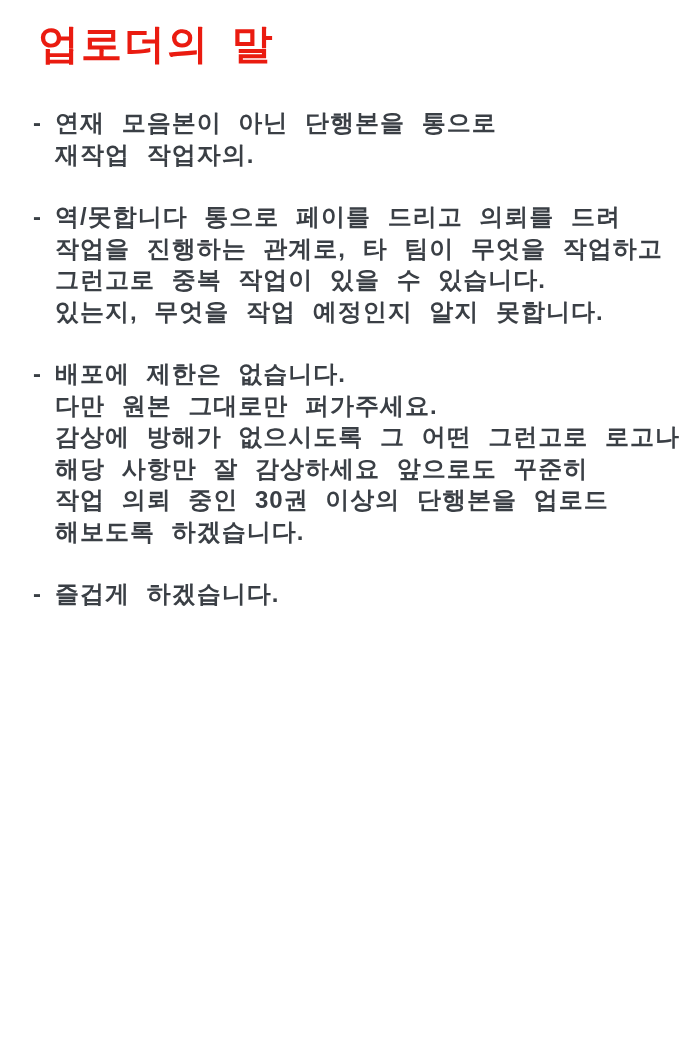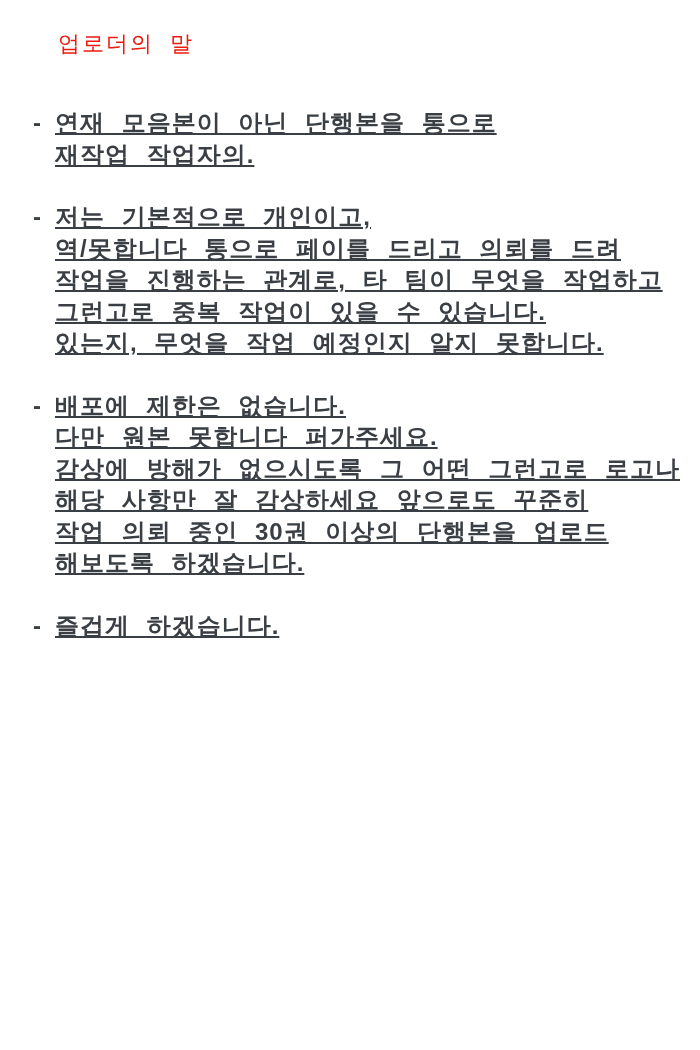--- a/index.html
+++ b/index.html
@@ -9,24 +9,24 @@
   }
   .page {
     position: relative;
     width: 700px;
     height: 1050px;
     background: #ffffff;
     overflow: hidden;
     font-family: "Liberation Sans", "DejaVu Sans", sans-serif;
   }
   .page-title {
-    margin: 26px 0 0 58px;
-    font-size: 22px;
+    margin: 26px 0 0 38px;
+    font-size: 41px;
     line-height: 36px;
-    font-weight: normal;
+    font-weight: bold;
     color: #ea1b10;
     letter-spacing: 2px;
     word-spacing: 8px;
   }
   .content {
     margin-top: 45px;
     padding-left: 33px;
     padding-right: 18px;
     color: #3a3f45;
     font-size: 24px;
@@ -41,51 +41,49 @@
     margin: 0 0 31px 0;
   }
   .bullet-dash {
     position: absolute;
     left: 0;
     top: 0;
     width: 22px;
   }
   .note-line {
     white-space: nowrap;
-    text-decoration: underline;
   }
 </style>
 </head>
 <body>
 
 <div class="page">
 
   <h1 class="page-title">업로더의 말</h1>
 
   <div class="content">
 
     <div class="note-block">
       <span class="bullet-dash">-</span>
       <div class="note-line">연재 모음본이 아닌 단행본을 통으로</div>
       <div class="note-line">재작업 작업자의.</div>
     </div>
 
     <div class="note-block">
       <span class="bullet-dash">-</span>
-      <div class="note-line">저는 기본적으로 개인이고,</div>
       <div class="note-line">역/못합니다 통으로 페이를 드리고 의뢰를 드려</div>
       <div class="note-line">작업을 진행하는 관계로, 타 팀이 무엇을 작업하고</div>
       <div class="note-line">그런고로 중복 작업이 있을 수 있습니다.</div>
       <div class="note-line">있는지, 무엇을 작업 예정인지 알지 못합니다.</div>
     </div>
 
     <div class="note-block">
       <span class="bullet-dash">-</span>
       <div class="note-line">배포에 제한은 없습니다.</div>
-      <div class="note-line">다만 원본 못합니다 퍼가주세요.</div>
+      <div class="note-line">다만 원본 그대로만 퍼가주세요.</div>
       <div class="note-line">감상에 방해가 없으시도록 그 어떤 그런고로 로고나</div>
       <div class="note-line">해당 사항만 잘 감상하세요 앞으로도 꾸준히</div>
       <div class="note-line">작업 의뢰 중인 30권 이상의 단행본을 업로드</div>
       <div class="note-line">해보도록 하겠습니다.</div>
     </div>
 
     <div class="note-block">
       <span class="bullet-dash">-</span>
       <div class="note-line">즐겁게 하겠습니다.</div>
     </div>

